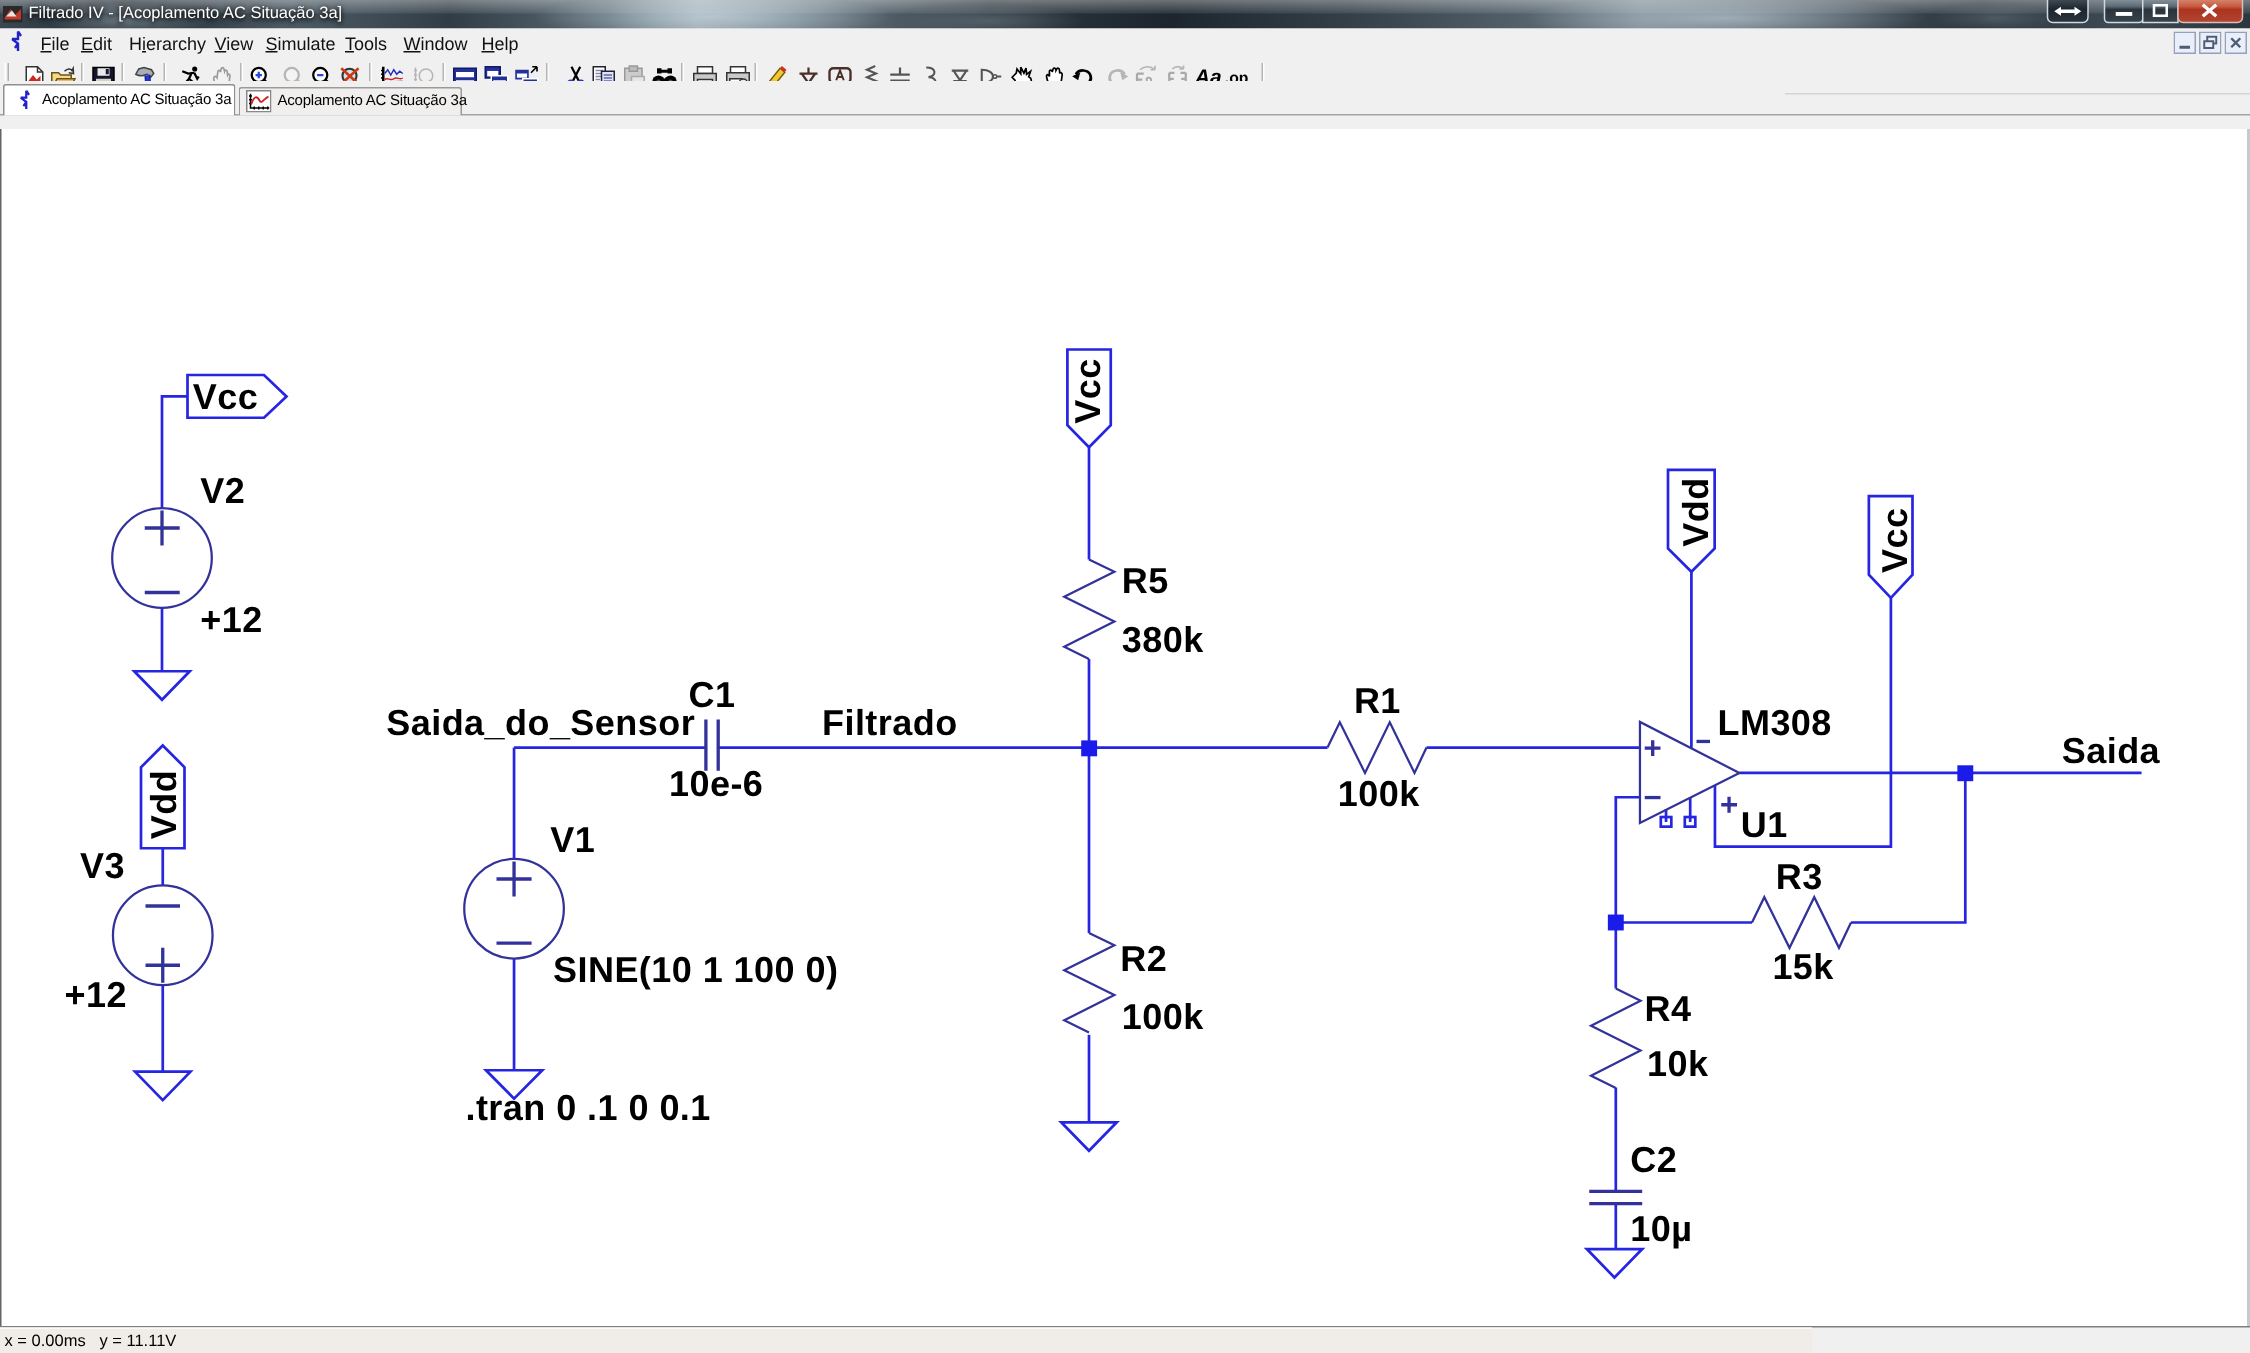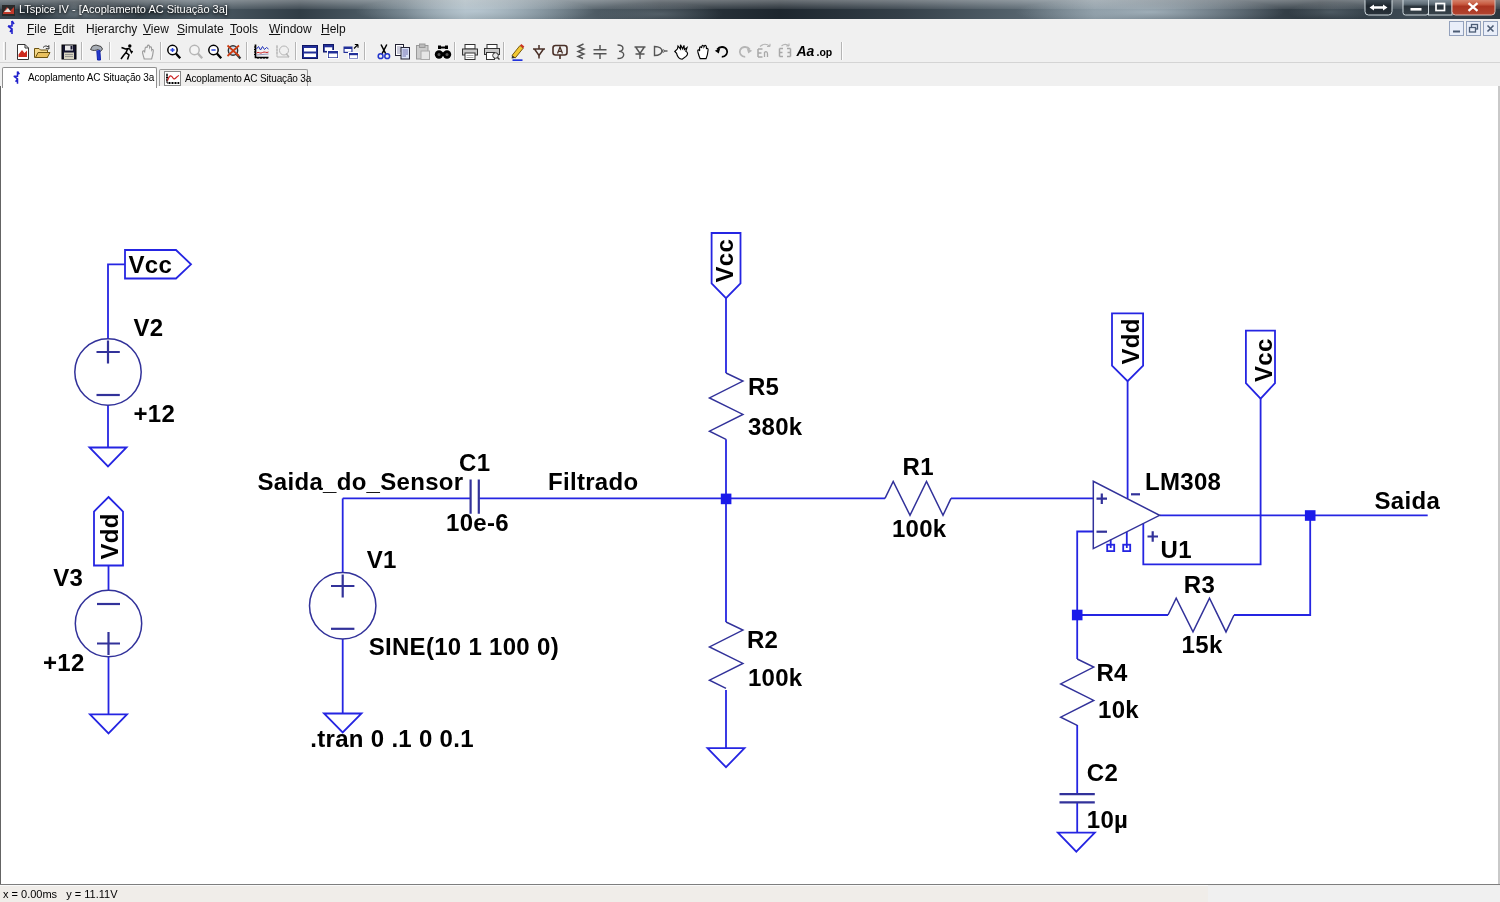--- a/index.html
+++ b/index.html
@@ -22,21 +22,21 @@
 
 #menubar { position:absolute; left:0; top:19px; width:1500px; height:18px; background:#f0f0f0; }
 .menuitem { position:absolute; top:3px; font-size:12px; color:#111; }
 .menuitem u { text-decoration:underline; }
 
 #toolbar { position:absolute; left:0; top:37px; width:1500px; height:26px; background:#f0f0f0; border-bottom:1px solid #d4d4d4; }
 .tsep { position:absolute; top:5px; width:2px; height:18px; border-left:1px solid #b5b5b5; border-right:1px solid #fdfdfd; }
 .grip { position:absolute; left:3px; top:5px; width:3px; height:18px; border-left:1px solid #fdfdfd; border-right:1px solid #b0b0b0; }
 .ticon { position:absolute; top:6px; width:18px; height:18px; }
 
-#tabbar { position:absolute; left:0; top:65px; width:1190px; height:23px; background:#f0f0f0; }
+#tabbar { position:absolute; left:0; top:54px; width:1190px; height:23px; background:#f0f0f0; }
 #tabline { position:absolute; left:0; top:22px; width:1500px; height:1px; background:#a3a3a3; }
 #tab1 { position:absolute; left:2px; top:2px; width:155px; height:21px; background:#fff; border:1px solid #8f8f8f; border-bottom:none; border-radius:2px 2px 0 0; z-index:2; }
 #tab2 { position:absolute; left:159px; top:4px; width:149px; height:19px; background:#f0efee; border:1px solid #9a9a9a; border-bottom:none; border-radius:2px 2px 0 0; }
 .tabtext { position:absolute; font-size:10px; letter-spacing:-0.15px; color:#000; top:4px; white-space:nowrap; }
 
 #canvas { position:absolute; left:0; top:86px; width:1500px; height:798px; background:#fff; border-left:1px solid #646464; border-right:2px solid #c9c9c9; }
 #canvasbottom { position:absolute; left:0; top:884px; width:1500px; height:1px; background:#7e7e7e; }
 
 #statusbar { position:absolute; left:0; top:885px; width:1208px; height:17px; background:#f0ede9; border-top:1px solid #fafafa; font-size:11px; color:#000; }
 #statustext { position:absolute; left:3px; top:2px; }
@@ -44,21 +44,21 @@
 </style>
 </head>
 <body>
 <div id="root">
   <div id="titlebar"></div>
   <div id="titlelogo"><svg width="14" height="12" viewBox="0 0 14 12">
         <rect x="0" y="0" width="13" height="11" fill="#2a2a2a"></rect>
         <path d="M1 8 L5 2 L8 6 L12 2 L12 9 L1 9 Z" fill="#c0392b"></path>
         <path d="M2 7 L6 3 L9 7 Z" fill="#e8e4de"></path>
       </svg></div>
-  <div id="titletext">LTspice IV - [Acoplamento AC Situação 3a]</div>
+  <div id="titletext">Filtrado IV - [Acoplamento AC Situação 3a]</div>
   <div id="winbtns">
     <svg width="133" height="18" viewBox="0 0 133 18">
       <defs>
         <linearGradient id="gb" x1="0" y1="0" x2="0" y2="1">
           <stop offset="0" stop-color="#9aa8b2"></stop>
             <stop offset="0.40" stop-color="#5d6b75"></stop>
             <stop offset="0.52" stop-color="#2a343c"></stop>
             <stop offset="1" stop-color="#38434b"></stop>
         </linearGradient>
         <linearGradient id="gr" x1="0" y1="0" x2="0" y2="1">

